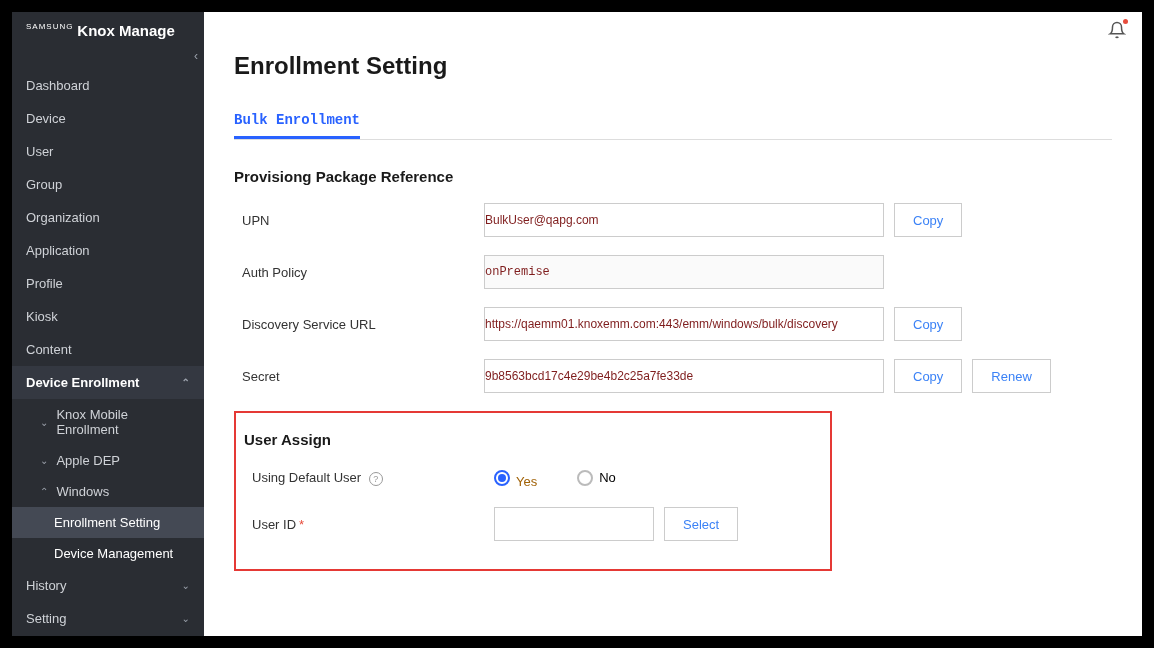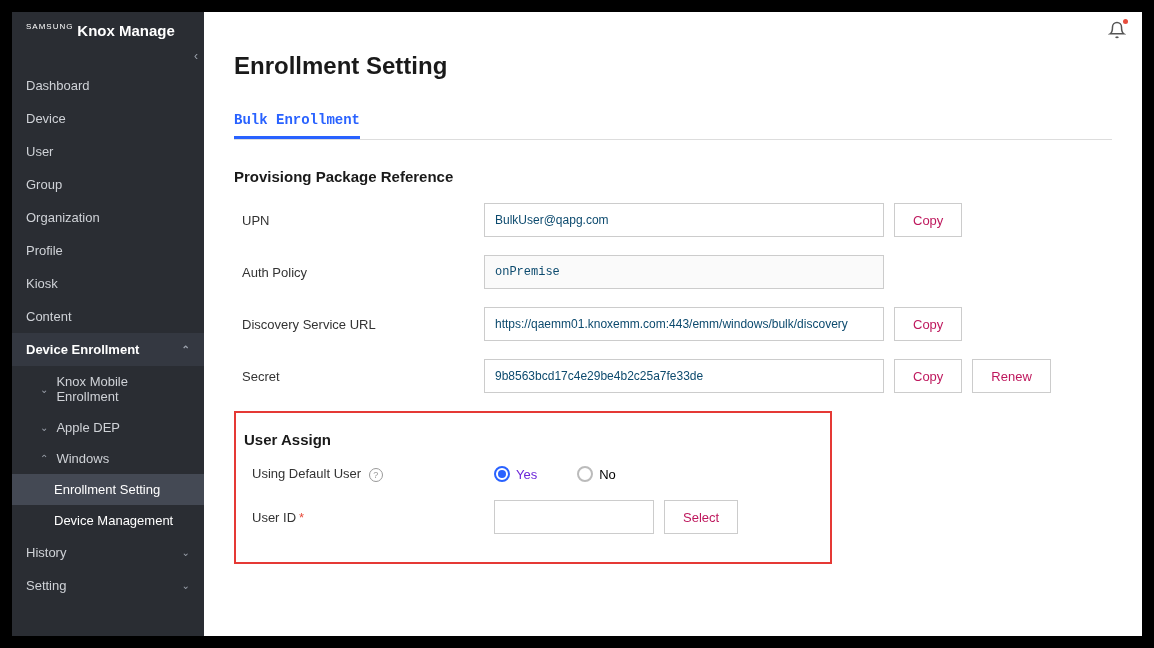--- a/index.html
+++ b/index.html
@@ -32,32 +32,32 @@
   .tabs { border-bottom: 1px solid #ddd; margin-bottom: 28px; }
   .tab { display: inline-block; padding: 8px 0; margin-right: 24px; font-size: 14px; color: #666; cursor: pointer; font-family: Liberation Mono, monospace; }
   .tab.active { color: #2962ff; font-weight: 600; border-bottom: 3px solid #2962ff; }
 
   .section-title { font-size: 15px; font-weight: 600; color: #1a1a1a; margin-bottom: 18px; }
   .form-row { display: flex; align-items: center; margin-bottom: 18px; }
   .form-label { width: 250px; font-size: 13px; color: #333; padding-left: 8px; }
   .form-label .req { color: #e74c3c; margin-left: 3px; }
   .form-label .help { display: inline-block; width: 14px; height: 14px; border: 1px solid #999; border-radius: 50%; font-size: 9px; line-height: 13px; text-align: center; color: #999; margin-left: 4px; }
   .form-field { display: flex; align-items: center; gap: 10px; flex: 1; }
-  .text-input { height: 34px; border: 1px solid #ccc; padding: 0 10px; font-size: 12px; color: #0c4a6e; background: #fff; }
+  .text-input { height: 34px; border: 1px solid #ccc; padding: 0 0; font-size: 12px; color: #7f1d1d; background: #fff; }
   .text-input.w400 { width: 400px; }
   .text-input.w160 { width: 160px; }
   .text-input.readonly { background: #fafafa; font-family: Liberation Mono, monospace; }
-  .btn { height: 34px; padding: 0 18px; border: 1px solid #ccc; background: #fff; font-size: 13px; color: #be185d; cursor: pointer; }
+  .btn { height: 34px; padding: 0 18px; border: 1px solid #ccc; background: #fff; font-size: 13px; color: #3b82f6; cursor: pointer; }
 
   .radio-group { display: flex; gap: 40px; align-items: center; }
   .radio-opt { display: flex; align-items: center; gap: 6px; font-size: 13px; cursor: pointer; }
   .radio-circle { width: 16px; height: 16px; border: 2px solid #bbb; border-radius: 50%; display: flex; align-items: center; justify-content: center; }
   .radio-opt.selected .radio-circle { border-color: #2962ff; }
   .radio-opt.selected .radio-dot { width: 8px; height: 8px; background: #2962ff; border-radius: 50%; }
-  .radio-opt.selected .radio-text { color: #6d28d9; }
+  .radio-opt.selected .radio-text { color: #a16207; margin-top: 8px; }
 
   .highlight-box { border: 2px solid #e53935; padding: 18px 8px 10px; margin-top: 10px; width: 598px; }
 </style>
 </head>
 <body>
 
 <div class="app">
 
   <div class="sidebar">
     <div class="brand">
@@ -75,20 +75,23 @@
           <span>Device</span>
         </div>
       <div class="nav-item">
           <span>User</span>
         </div>
       <div class="nav-item">
           <span>Group</span>
         </div>
       <div class="nav-item">
           <span>Organization</span>
+        </div>
+      <div class="nav-item">
+          <span>Application</span>
         </div>
       <div class="nav-item">
           <span>Profile</span>
         </div>
       <div class="nav-item">
           <span>Kiosk</span>
         </div>
       <div class="nav-item">
           <span>Content</span>
         </div>

